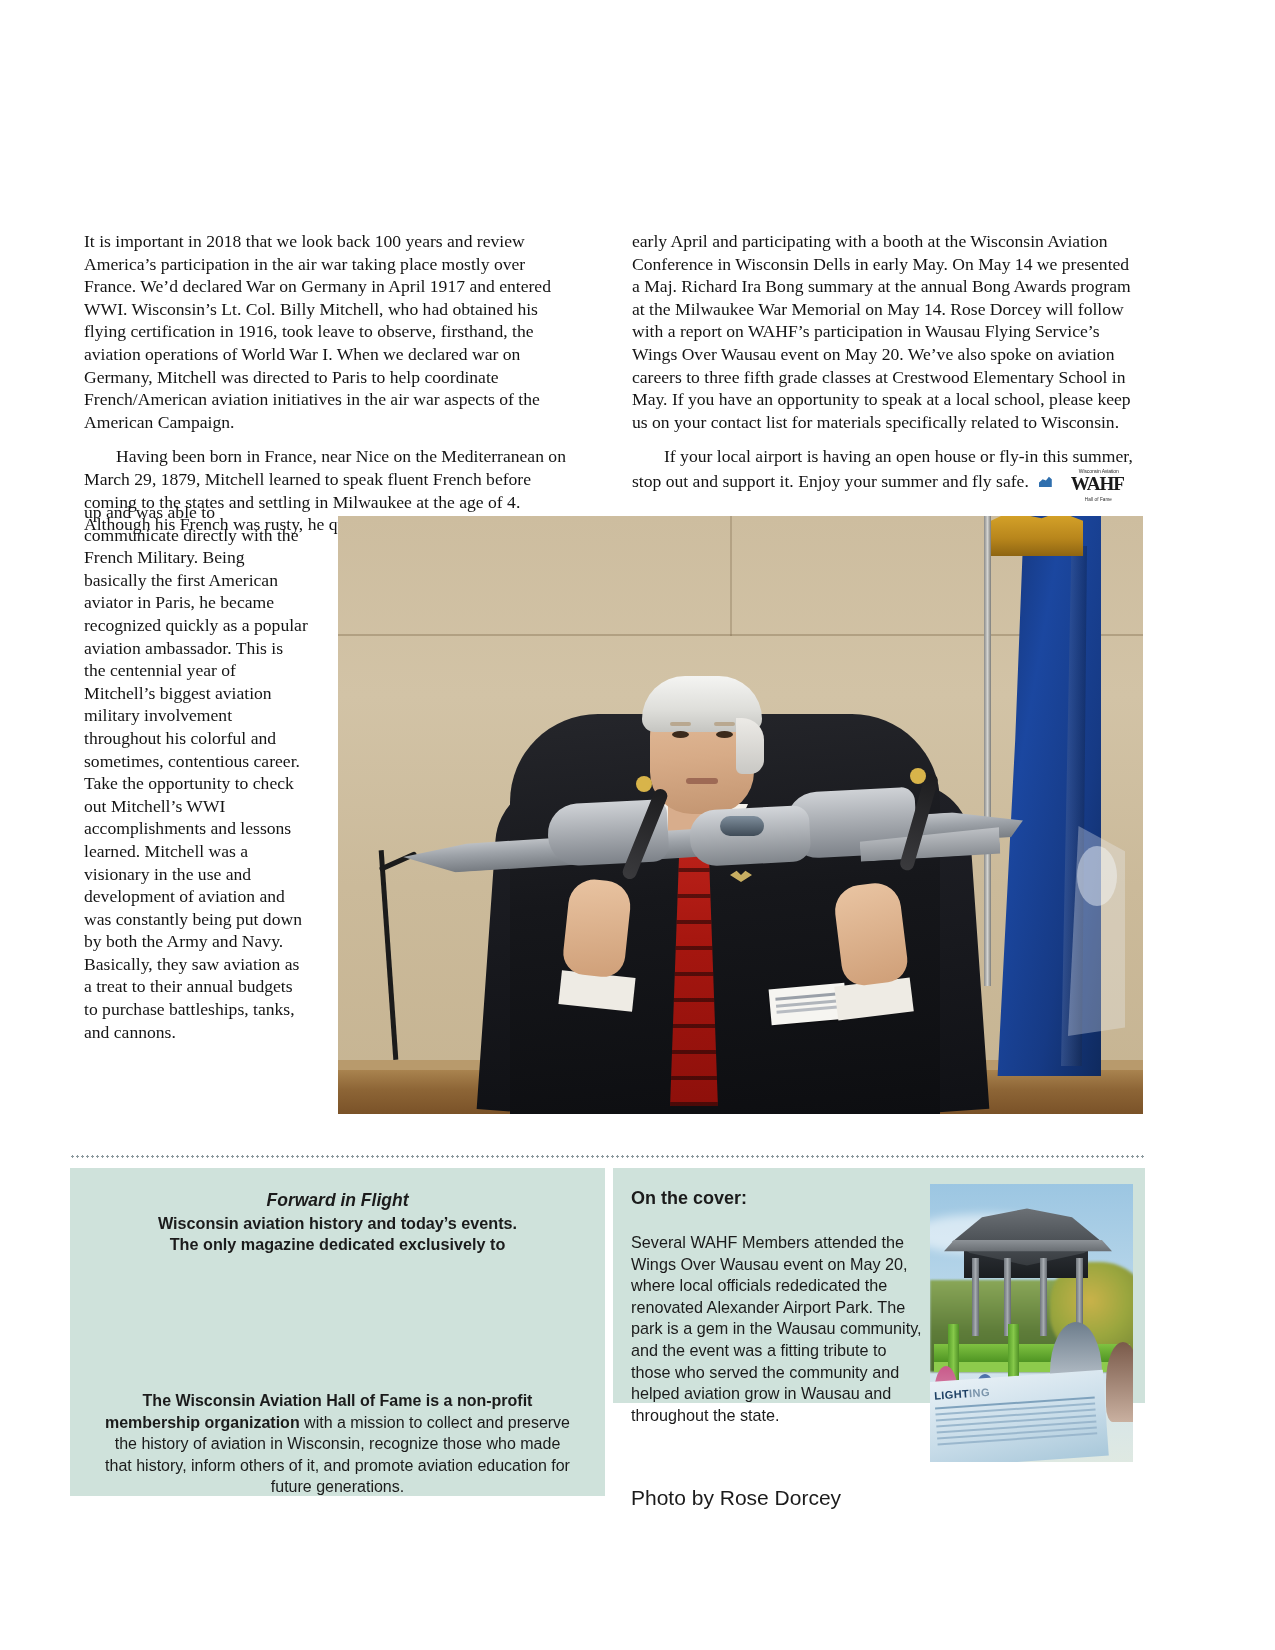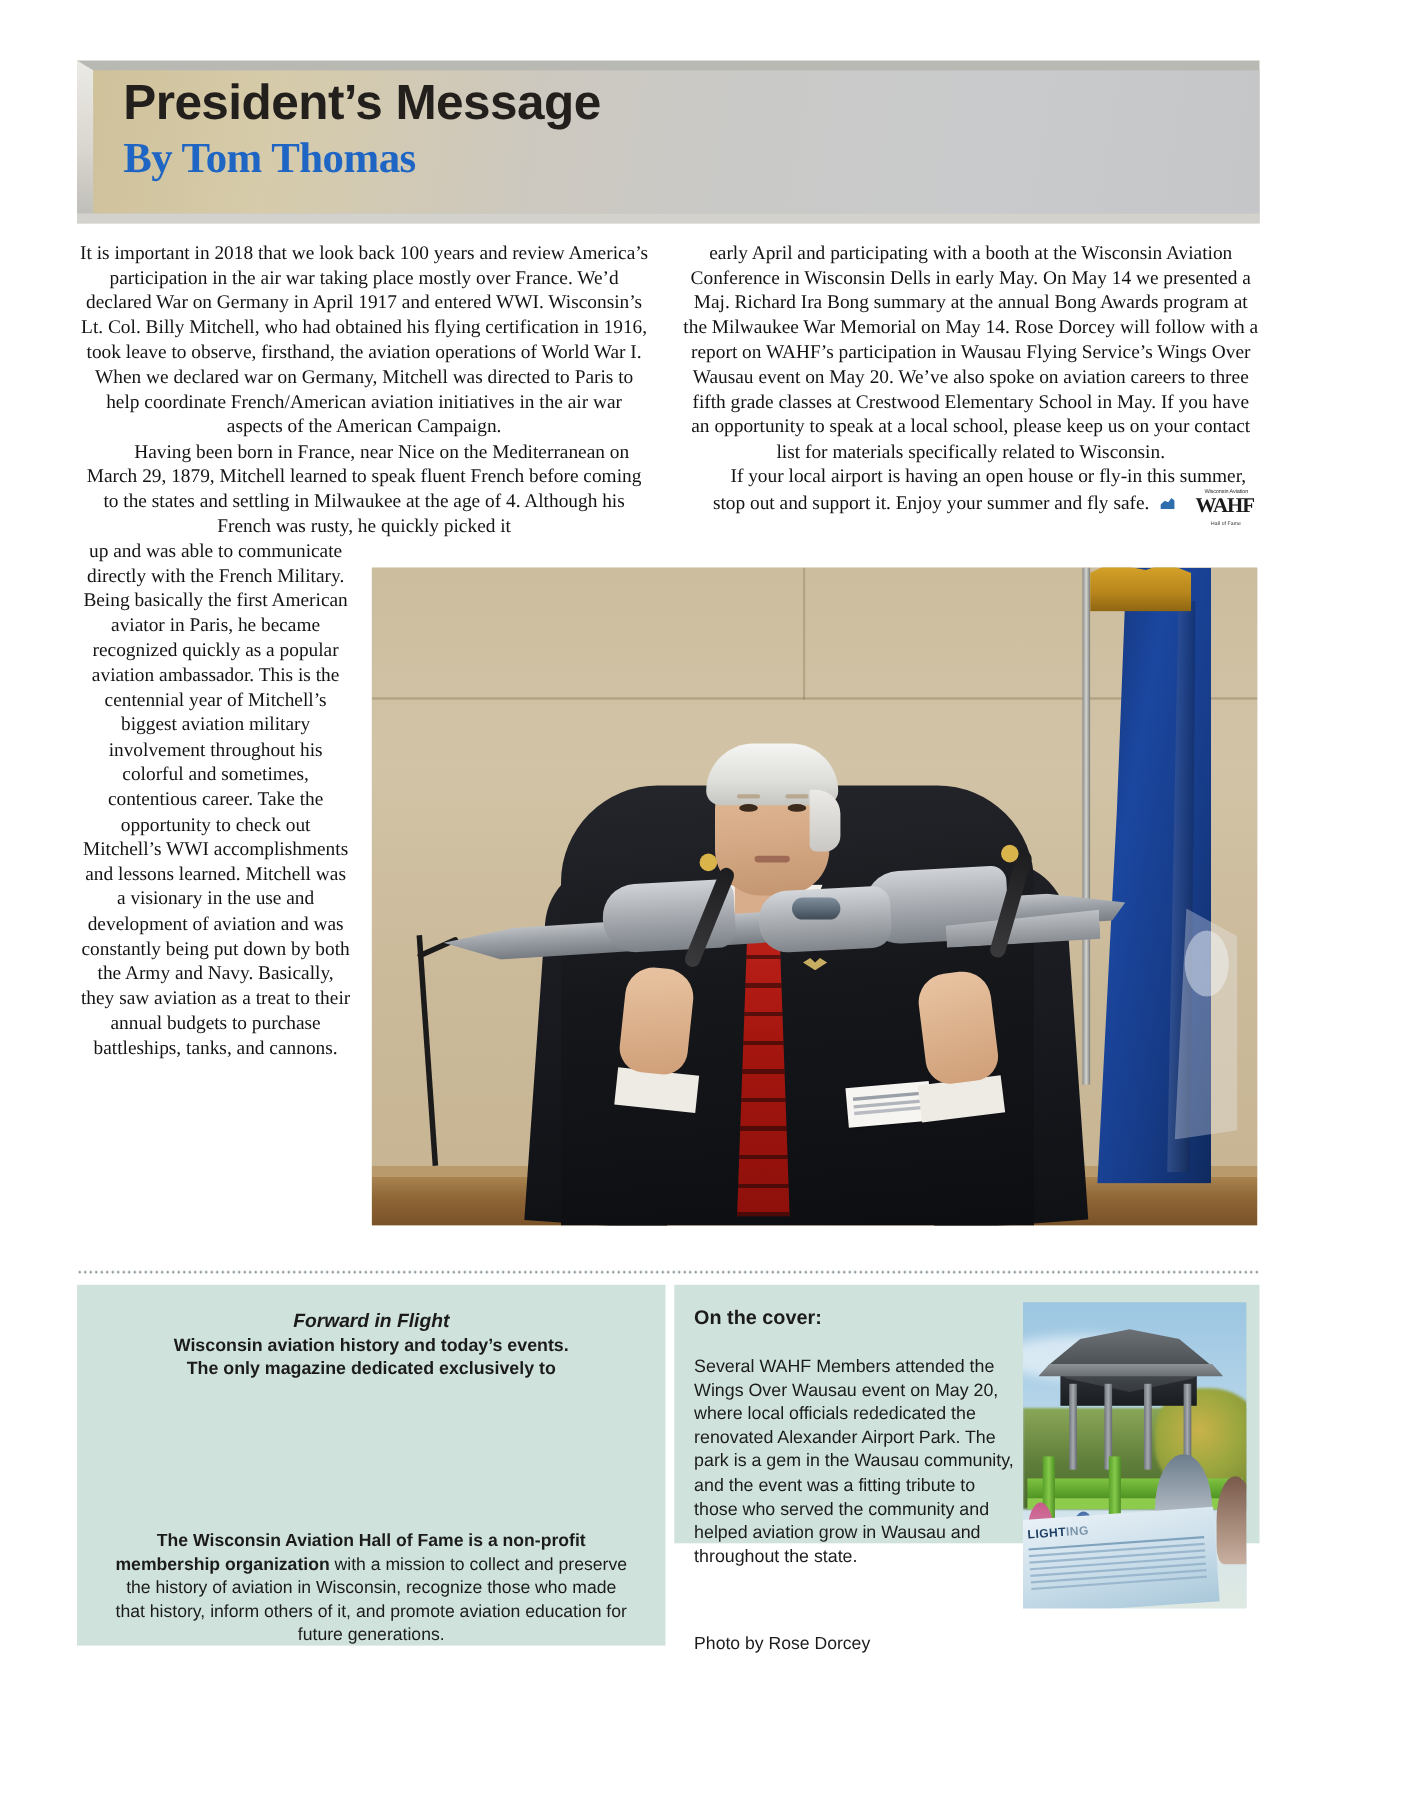--- a/index.html
+++ b/index.html
@@ -45,21 +45,21 @@
   }
 
   
   .col-text{
     font-family:"Liberation Serif", serif;
     font-size:17.6px;
     line-height:22.6px;
     color:#141414;
     text-align:left;
   }
-  .col-text p{margin:0;text-align:center;}
+  .col-text p{margin:12px;}
   .indent{text-indent:32px;}
 
   
   #left-wide{position:absolute; left:72px; top:218px; width:518px;}
   
   #left-narrow{position:absolute; left:72px; top:489px; width:248px;}
   
   #right-col{position:absolute; left:620px; top:218px; width:525px;}
 
   
@@ -331,21 +331,21 @@
   .br-title{
     position:absolute; left:18px; top:20px;
     font-size:18px; font-weight:bold;
   }
   .br-body{
     position:absolute; left:18px; top:64px; width:292px;
     font-size:16.2px; line-height:21.6px;
   }
   .br-credit{
     position:absolute; left:18px; top:318px;
-    font-size:16px;
+    font-size:21px;
   }
 
   
   .thumb{
     position:absolute; left:317px; top:16px; width:203px; height:278px;
     overflow:hidden; background:#9fc3d8;
   }
   .th-sky{
     position:absolute; inset:0;
     background:linear-gradient(180deg,#9cc6e2 0%,#b9d7ea 40%,#cfe2ef 62%,#dfe9e2 100%);
@@ -412,29 +412,20 @@
     position:absolute; left:10px; top:26px; right:10px; height:2px;
     background:#7fa2bd;
     box-shadow:0 6px 0 #9ab7cd,0 12px 0 #9ab7cd,0 18px 0 #9ab7cd,0 24px 0 #9ab7cd,0 30px 0 #9ab7cd,0 36px 0 #9ab7cd;
   }
 </style>
 </head>
 <body>
 
 <div class="page">
 
-  <div class="banner-wrap">
-    <div class="banner-shadow"></div>
-    <div class="banner">
-      <h1>President’s Message</h1>
-      <h2>By Tom Thomas</h2>
-    </div>
-    <div class="banner-bevel-l"></div>
-    <div class="banner-bevel-b"></div>
-  </div>
 
   <div class="col-text" id="left-wide">
     <p>It is important in 2018 that we look back 100 years and review America’s participation in the air war taking place mostly over France. We’d declared War on Germany in April 1917 and entered WWI. Wisconsin’s Lt. Col. Billy Mitchell, who had obtained his flying certification in 1916, took leave to observe, firsthand, the aviation operations of World War I. When we declared war on Germany, Mitchell was directed to Paris to help coordinate French/American aviation initiatives in the air war aspects of the American Campaign.</p>
     <p class="indent">Having been born in France, near Nice on the Mediterranean on March 29, 1879, Mitchell learned to speak fluent French before coming to the states and settling in Milwaukee at the age of 4. Although his French was rusty, he quickly picked it</p>
   </div>
 
   <div class="col-text" id="left-narrow">
     <p>up and was able to communicate directly with the French Military. Being basically the first American aviator in Paris, he became recognized quickly as a popular aviation ambassador. This is the centennial year of Mitchell’s biggest aviation military involvement throughout his colorful and sometimes, contentious career. Take the opportunity to check out Mitchell’s WWI accomplishments and lessons learned. Mitchell was a visionary in the use and development of aviation and was constantly being put down by both the Army and Navy. Basically, they saw aviation as a treat to their annual budgets to purchase battleships, tanks, and cannons.</p>
   </div>
 

